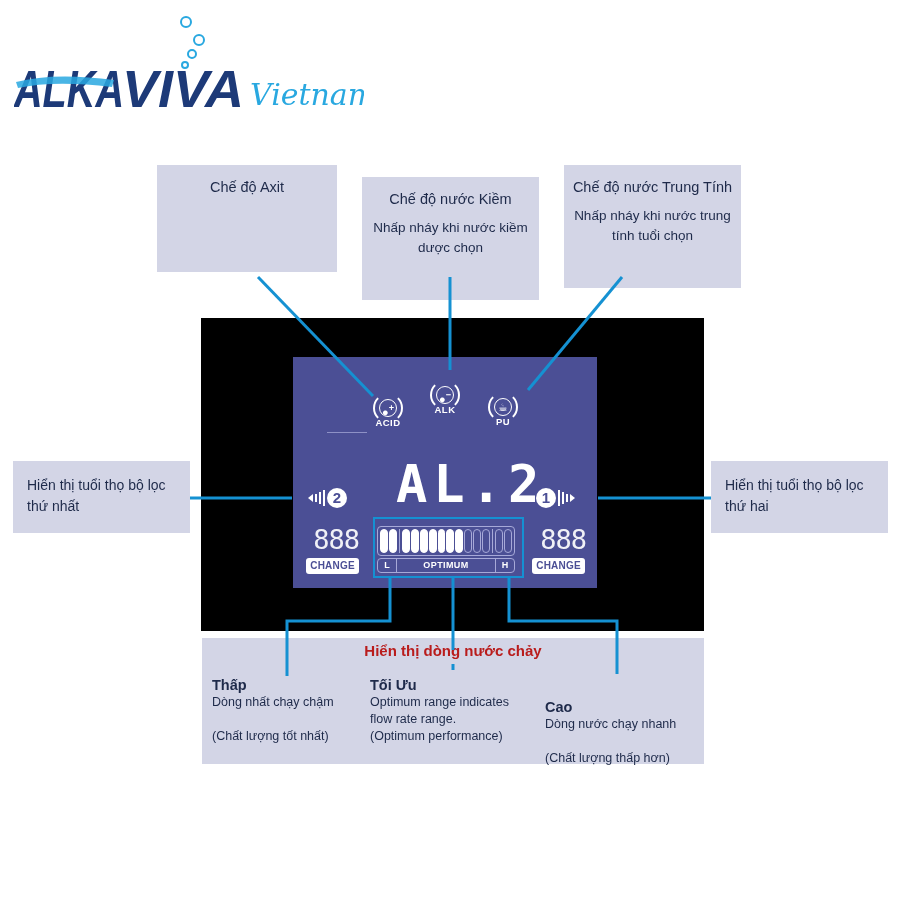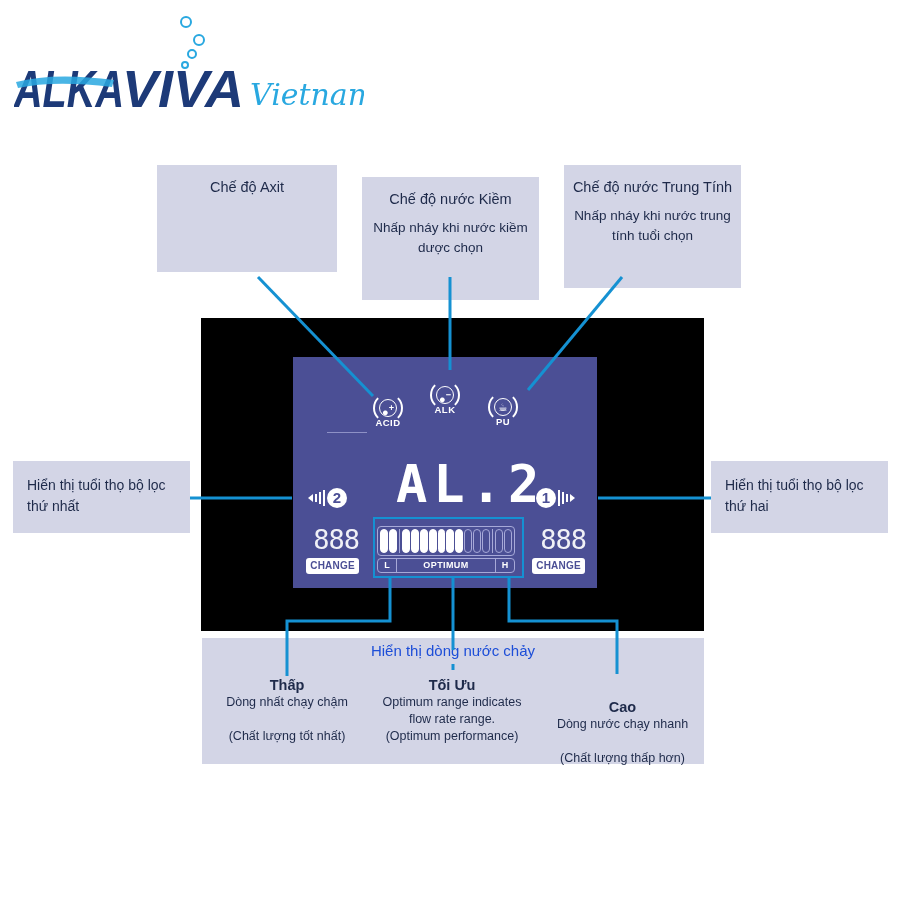--- a/index.html
+++ b/index.html
@@ -17,22 +17,22 @@
   #c-pu   { left: 564px; top: 165px; width: 177px; height: 123px; }
   #c-acid .title, #c-alk .title, #c-pu .title { margin-top: 14px; }
   #c-acid .desc, #c-alk .desc, #c-pu .desc { margin-top: 9px; }
   #c-pu .desc, #c-alk .desc { margin-top: 11px; }
 
   #c-filter1 { left: 13px; top: 461px; width: 177px; height: 72px; text-align: left; padding: 14px 0 0 14px; }
   #c-filter2 { left: 711px; top: 461px; width: 177px; height: 72px; text-align: left; padding: 14px 0 0 14px; }
   #c-filter1 .desc, #c-filter2 .desc { font-size: 14px; line-height: 21px; }
 
   #c-flow { left: 202px; top: 638px; width: 502px; height: 126px; }
-  #c-flow .head { position: absolute; left: 0; right: 0; top: 4px; font-size: 15px; font-weight: normal; text-align: center; color: #1d4ed8; }
-  .flow-col { position: absolute; top: 38px; text-align: center; font-size: 12.5px; line-height: 17px; color: #1e2a4a; }
+  #c-flow .head { position: absolute; left: 0; right: 0; top: 4px; font-size: 15px; font-weight: bold; text-align: center; color: #b91c1c; }
+  .flow-col { position: absolute; top: 38px; text-align: left; font-size: 12.5px; line-height: 17px; color: #1e2a4a; }
   .flow-col .ft { font-size: 14.5px; font-weight: bold; line-height: 18px; }
   #flow-low { left: 10px; width: 150px; }
   #flow-opt { left: 168px; width: 164px; }
   #flow-high { left: 343px; width: 155px; margin-top: 22px; }
 
   .frame { position: absolute; left: 201px; top: 318px; width: 503px; height: 313px; background: #000000; }
   .lcd { position: absolute; left: 293px; top: 357px; width: 304px; height: 231px; background: #4b4f95; }
 
   .lines { position: absolute; left: 0; top: 0; width: 900px; height: 900px; pointer-events: none; }
 

